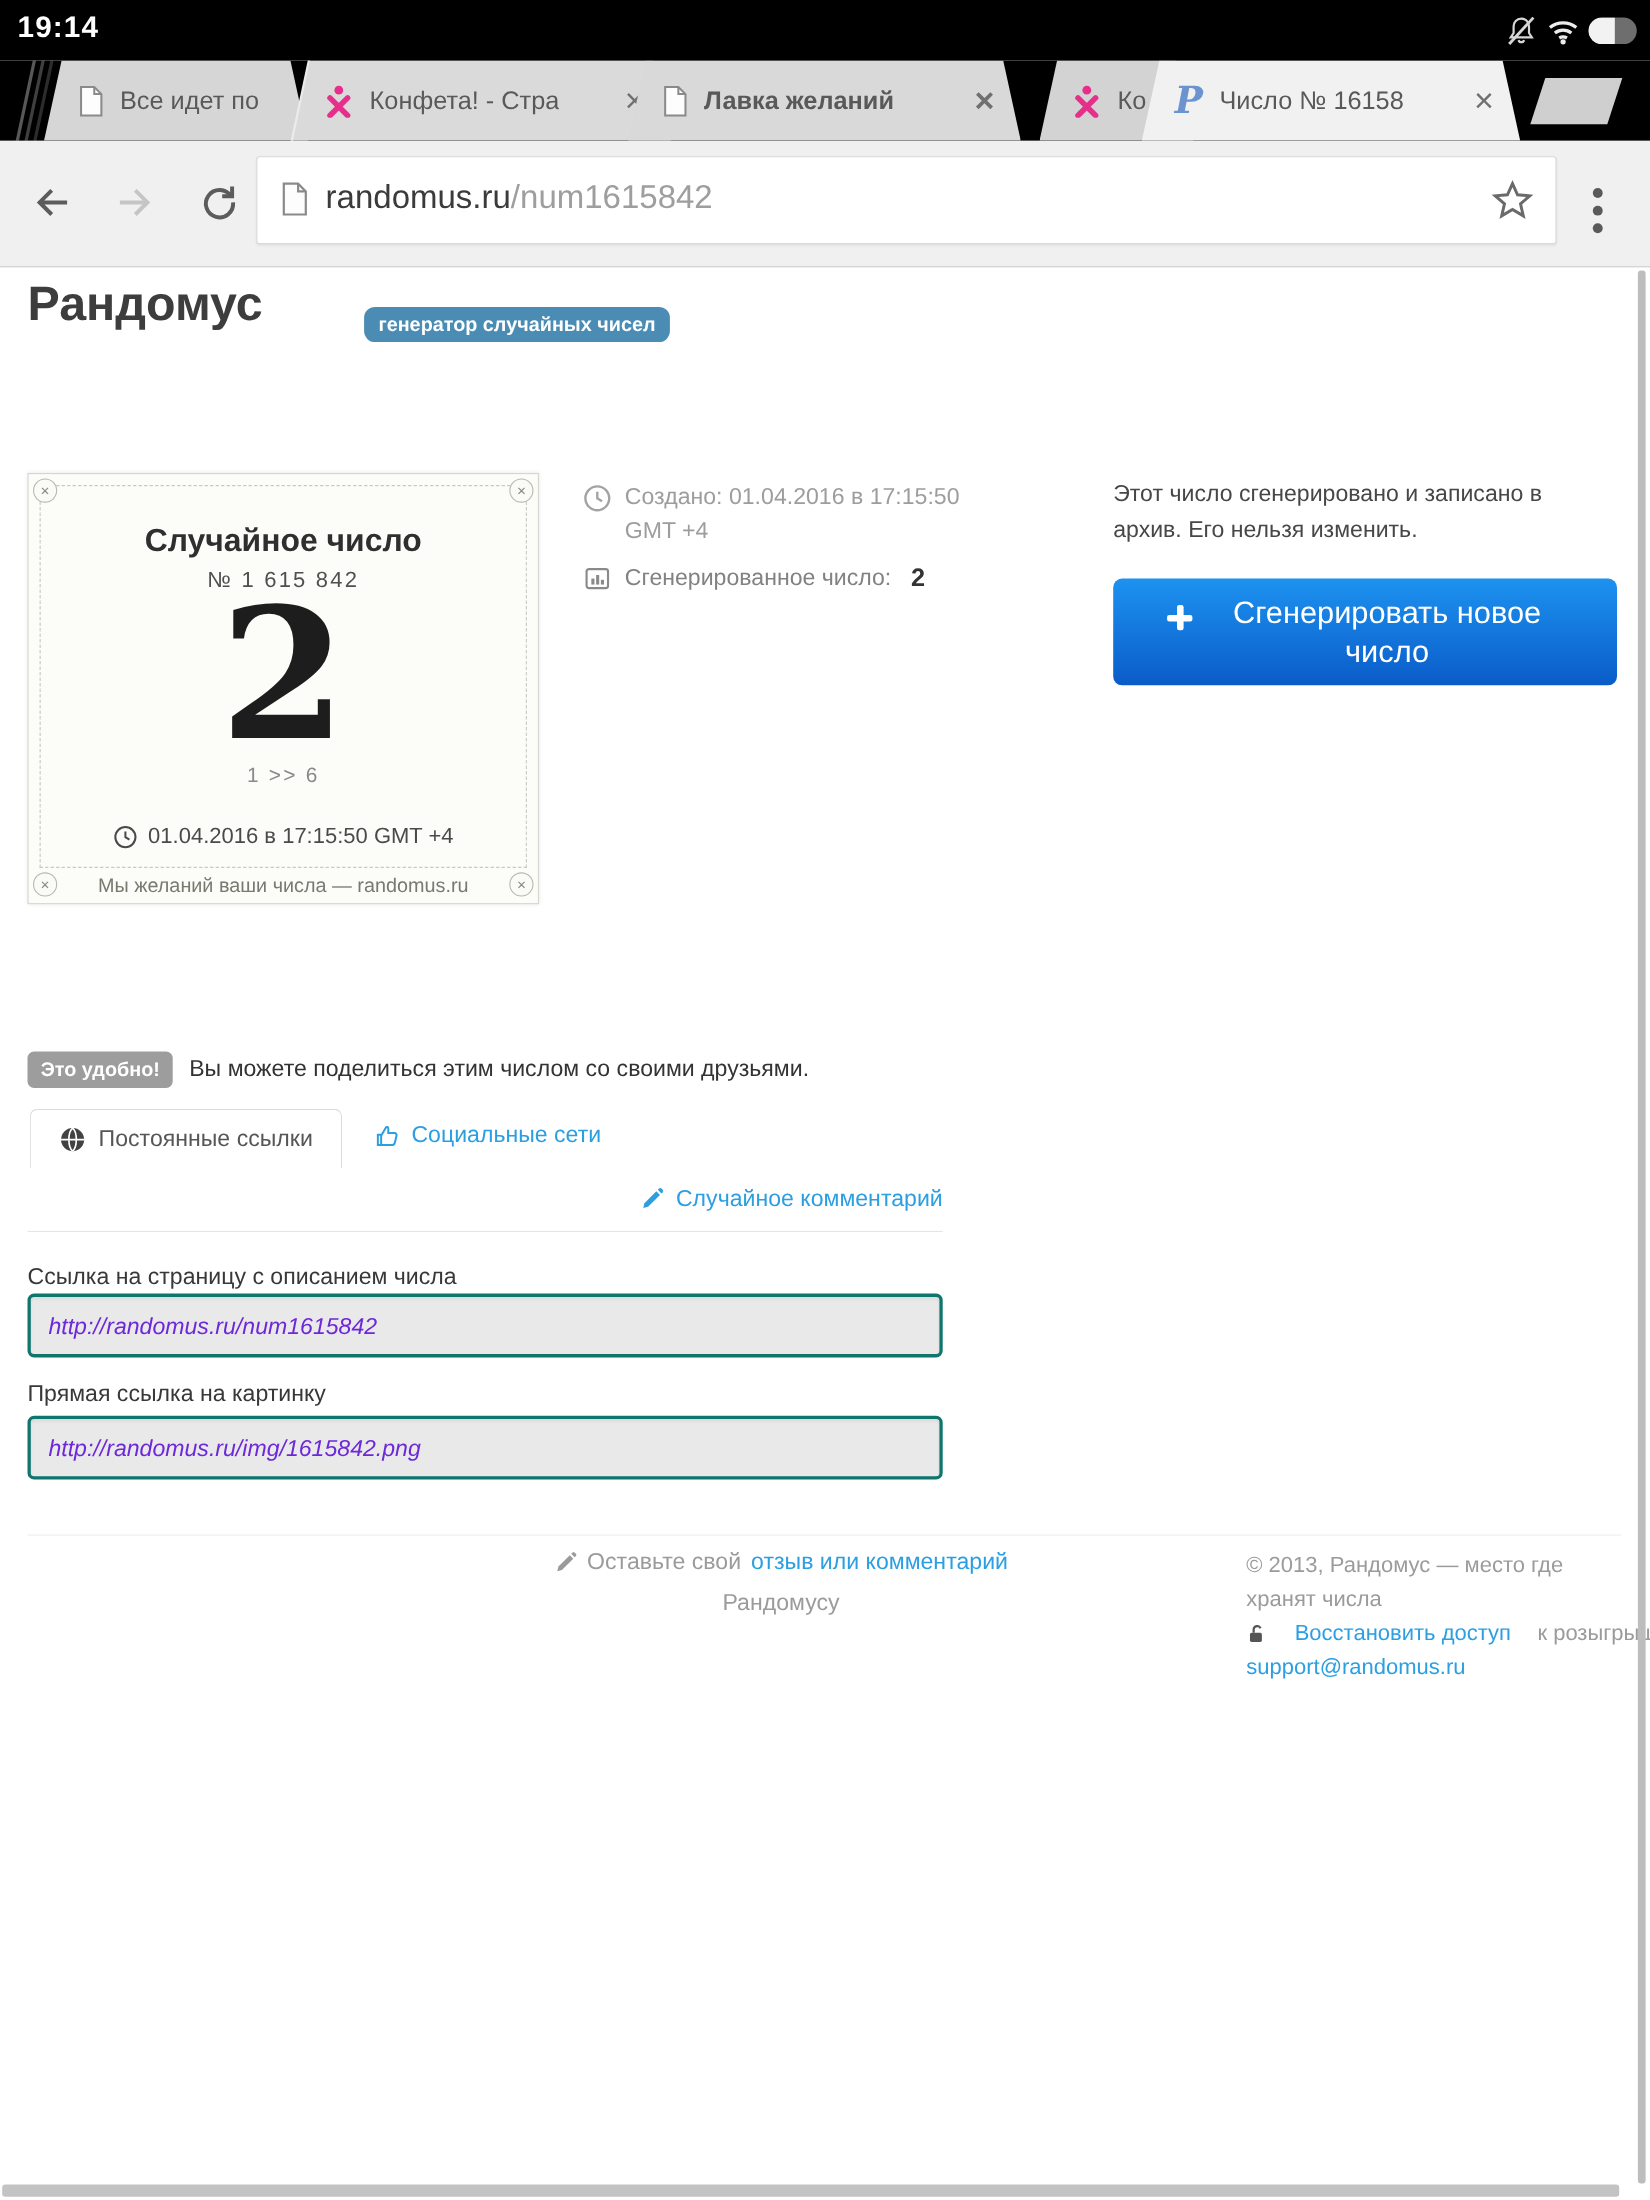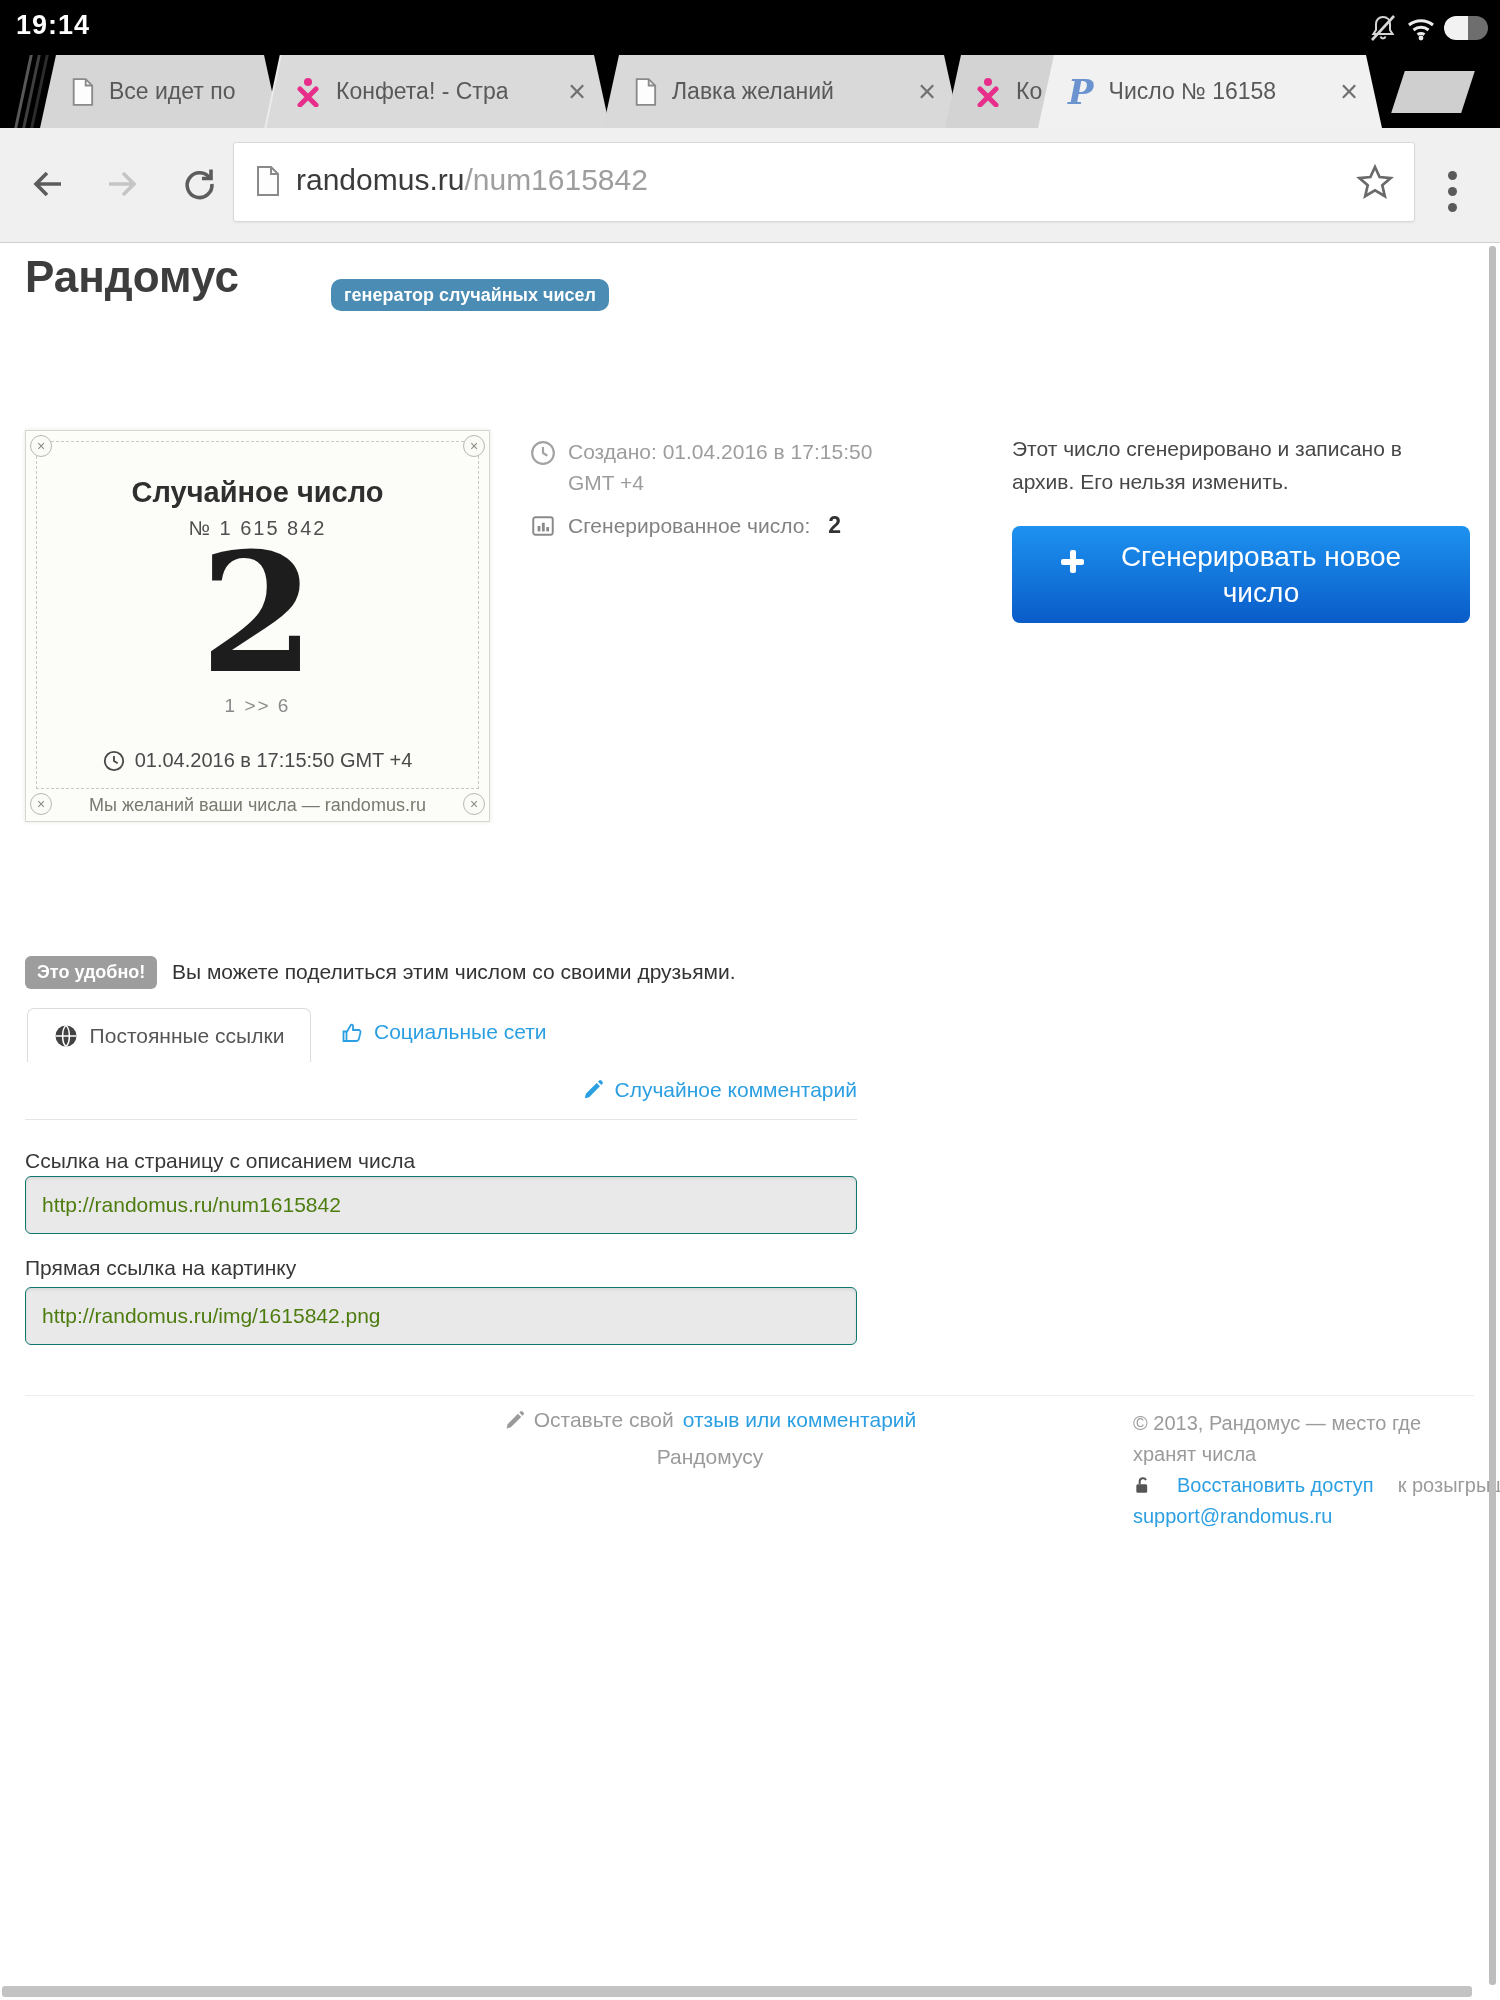--- a/index.html
+++ b/index.html
@@ -82,23 +82,23 @@
   #perm-tab{left:27px;top:1008px;width:284px;height:54px;background:#fff;border:1px solid #dcdcdc;border-bottom:none;
             border-radius:7px 7px 0 0;display:flex;justify-content:center;align-items:center;gap:12px;
             font-size:21px;color:#565656;box-sizing:border-box;}
   .blue{color:#2b9fe2;}
   #social-link{left:340px;top:1020px;display:flex;align-items:center;gap:10px;font-size:21px;}
   #comment-link{left:25px;top:1078px;width:832px;text-align:right;font-size:21px;}
   #comment-link .inner{display:inline-flex;align-items:center;gap:10px;}
   .hr{border-top:1px solid #e5e5e5;height:0;}
   #hr-tabs{left:25px;top:1119px;width:832px;}
   .field-label{left:25px;font-size:21px;color:#383838;}
-  .field-input{left:25px;width:832px;height:58px;background:#e9e9e9;border:1px solid #0f766e;border-radius:6px;
-               box-sizing:border-box;font-size:21px;color:#4d7c0f;line-height:56px;padding:0 16px;
-               box-shadow:inset 0 2px 3px rgba(0,0,0,.07);white-space:nowrap;overflow:hidden;}
+  .field-input{left:25px;width:832px;height:58px;background:#e9e9e9;border:3px solid #0f766e;border-radius:6px;
+               box-sizing:border-box;font-size:21px;color:#6d28d9;line-height:56px;padding:0 16px;
+               box-shadow:inset 0 2px 3px rgba(0,0,0,.07);white-space:nowrap;overflow:hidden;font-style:italic;}
 
   
   #hr-footer{left:25px;top:1395px;width:1449px;border-top:1px solid #ededed;}
   #footer-center{left:380px;top:1408px;width:660px;text-align:center;font-size:21px;color:#9b9b9b;}
   #footer-center .line1{display:inline-flex;align-items:center;gap:9px;}
   #footer-center .line2{margin-top:9px;}
   #footer-right{left:1133px;top:1408px;width:350px;font-size:20px;line-height:31px;color:#9b9b9b;}
   #footer-right .restore-row{display:flex;align-items:center;gap:24px;flex-wrap:nowrap;white-space:nowrap;}
 
   
@@ -154,21 +154,21 @@
         <svg width="26" height="30" viewBox="0 0 26 30">
             <circle cx="13" cy="5" r="4" fill="#e62e8a"></circle>
             <path d="M5 12 21 28 M21 12 5 28" stroke="#e62e8a" stroke-width="5" stroke-linecap="round"></path>
           </svg>
       </span>
       <span class="tab-title">Конфета! - Стра</span>
       <span class="tab-close">×</span>
     </div>
     <div class="tab-sep" style="left:272px;background:#ececec;z-index:3;"></div>
 
-    <div class="tab" style="left:603px;width:357px;z-index:3;background:#d9d9d9;">
+    <div class="tab" style="left:571px;width:357px;z-index:3;background:#d9d9d9;font-weight:bold;">
       <span class="favicon">
         <svg width="24" height="30" viewBox="0 0 26 32">
             <path d="M4 2h13l7 7v21H4z" fill="#fdfdfd" stroke="#8a8a8a" stroke-width="2"></path>
             <path d="M17 2v7h7" fill="none" stroke="#8a8a8a" stroke-width="2"></path>
           </svg>
       </span>
       <span class="tab-title">Лавка желаний</span>
       <span class="tab-close">×</span>
     </div>
 

